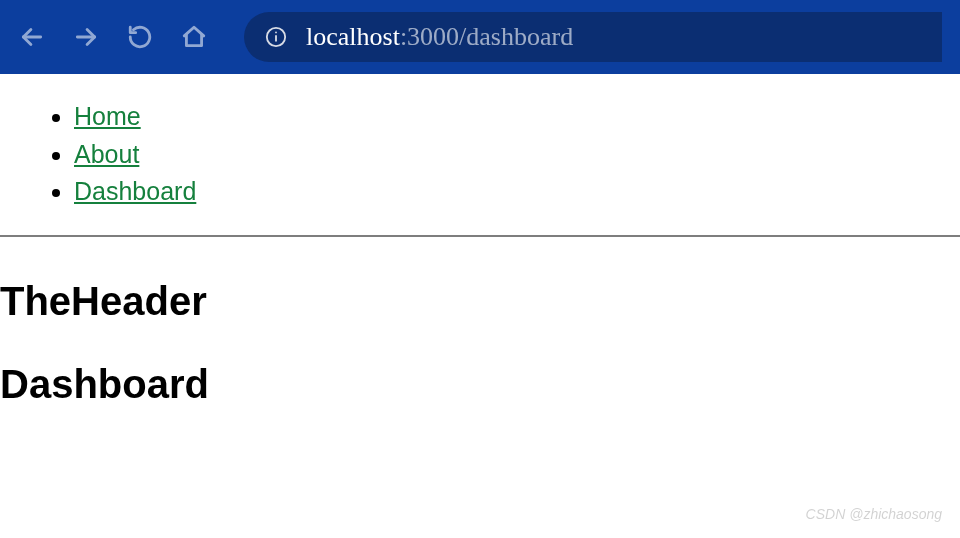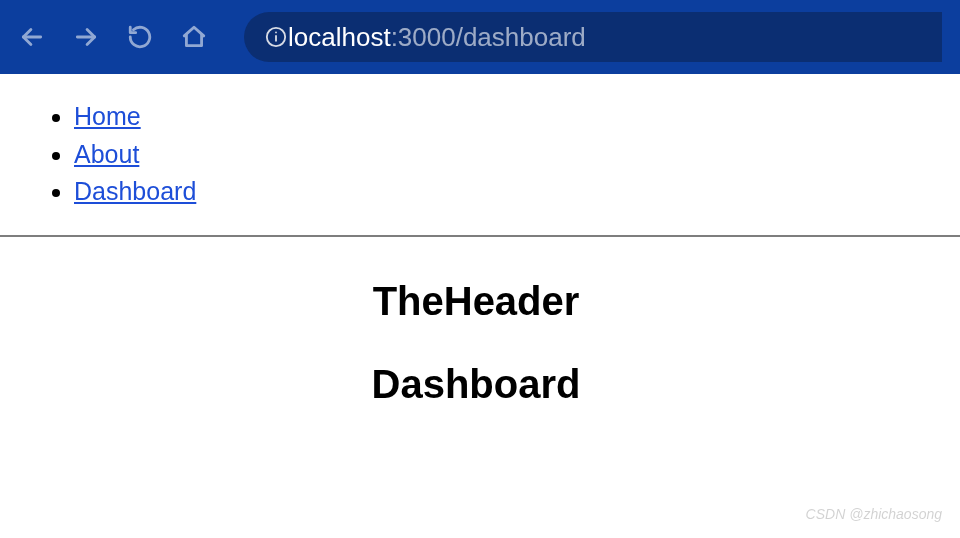--- a/index.html
+++ b/index.html
@@ -28,20 +28,22 @@
 
     .url-pill {
       flex: 1;
       height: 50px;
       background: #0b2e72;
       border-radius: 25px 0 0 25px;
       margin-left: 10px;
       display: flex;
       align-items: center;
       padding-left: 20px;
+      gap: 18px;
+      font-family: Liberation Serif, serif;
     }
     .info-circle {
       width: 24px;
       height: 24px;
       display:flex;
       align-items:center;
       justify-content:center;
     }
     .info-circle svg { stroke: #d7dbe5; }
     .url-text { font-size: 26px; color: #ffffff; }
@@ -49,31 +51,31 @@
 
     
     .content { padding: 24px 0 0 0; }
     .nav-list {
       list-style: disc;
       padding-left: 74px;
       font-size: 25px;
       line-height: 1.5;
     }
     .nav-list li a {
-      color: #1d4ed8;
+      color: #15803d;
       text-decoration: underline;
     }
 
     hr.sep {
       margin-top: 24px;
       border: none;
       border-top: 2px solid #7e7e7e;
     }
 
-    .headings { padding: 42px 8px 0 0; text-align: center; }
+    .headings { padding: 42px 8px 0 0; }
     .headings h1 {
       font-size: 40px;
       font-weight: 800;
       margin: 0 0 38px 0;
     }
 
     .watermark {
       position: absolute;
       right: 18px;
       bottom: 16px;

